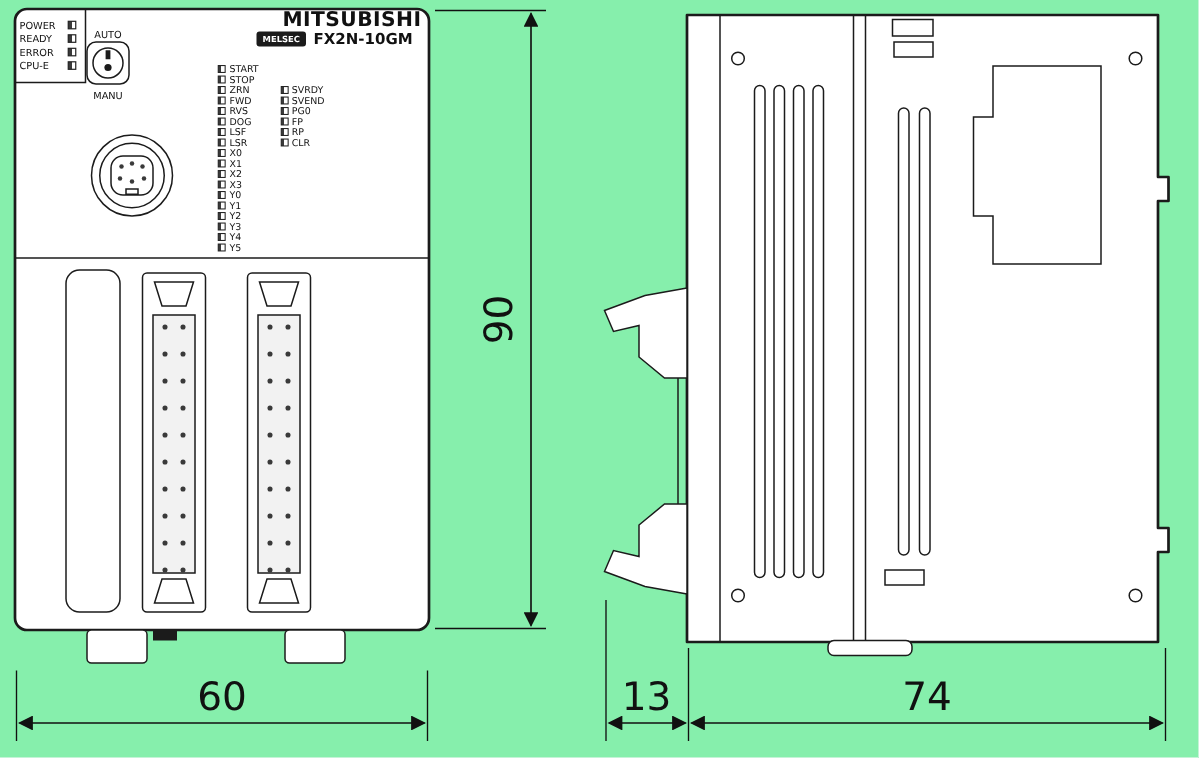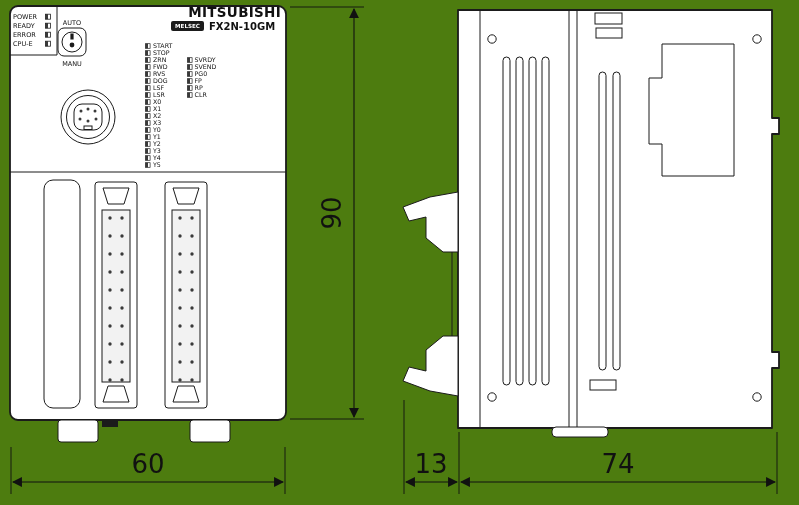--- a/index.html
+++ b/index.html
@@ -1,17 +1,17 @@
 <!DOCTYPE html>
 <html><head>
 <meta charset="utf-8">
 <title>Dimension drawing</title>
 <style>
   html,body{margin:0;padding:0;background:#f6f8fa;}
-  .stage{width:799px;height:505px;background:#4d7c0f;position:relative;overflow:hidden;}
+  .stage{width:799px;height:505px;background:#86efac;position:relative;overflow:hidden;}
   svg text{font-family:"DejaVu Sans",sans-serif;fill:#111;}
   .tiny{font-size:6.3px;}
   .t6{font-size:6.5px;}
   .brand{font-size:13.5px;font-weight:bold;letter-spacing:.3px;}
   .model{font-size:10px;font-weight:bold;}
   .badge-text{font-size:5.6px;font-weight:bold;fill:#fff;}
   .dim-text{font-size:26px;}
   .outline{fill:#fff;stroke:#1b1b1b;stroke-width:1.8;stroke-linejoin:round;}
   .thin{fill:#fff;stroke:#1b1b1b;stroke-width:1;}
   .thinline{fill:none;stroke:#1b1b1b;stroke-width:1;}

